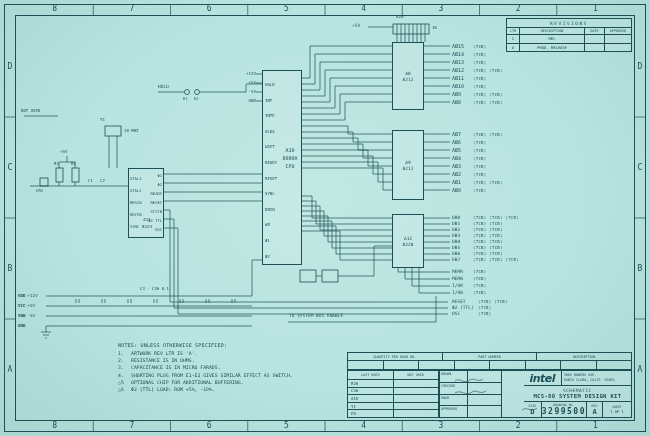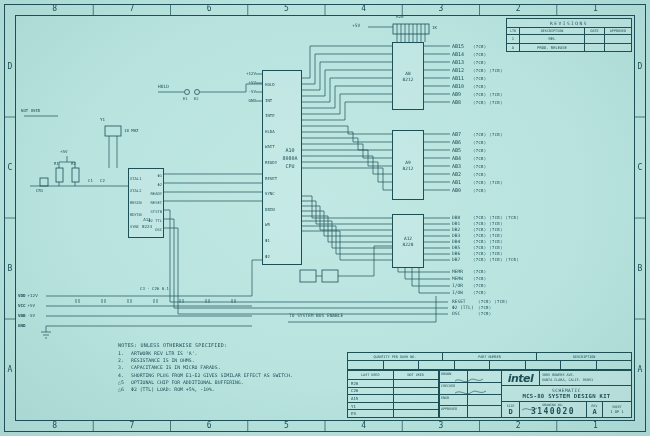--- a/index.html
+++ b/index.html
@@ -75,21 +75,21 @@
   .reft-row:last-child{ border-bottom:none; }
   .reft-row span{ flex:1; padding-left:3px; border-right:.6px solid var(--ink); display:flex; align-items:center; }
   .reft-row span:last-child{ border-right:none; }
 
   .tblock{ display:flex; border:1px solid var(--ink); background:rgba(255,255,255,0.10); }
   .tb-sign{ width:62px; border-right:.8px solid var(--ink); display:flex; flex-direction:column; }
   .tb-sigrow{ flex:1; display:flex; border-bottom:.6px solid var(--ink); }
   .tb-sigrow:last-child{ border-bottom:none; }
   .tb-siglabel{ width:28px; font-size:3.4px; border-right:.5px solid var(--ink); padding:1px 0 0 1px; }
   .tb-sigval{ flex:1; }
-  .tb-right{ flex:1; display:flex; flex-direction:column; }
+  .tb-right{ flex:1; display:flex; flex-direction:column;margin-left:22px; }
   .tb-logo-row{ height:15px; display:flex; border-bottom:.8px solid var(--ink); }
   .tb-logo{ width:38px; display:flex; align-items:center; justify-content:center; font-size:11px; font-weight:bold; font-style:italic; letter-spacing:-.5px; border-right:.5px solid var(--ink); font-family:"DejaVu Sans", sans-serif; }
   .tb-addr{ flex:1; display:flex; flex-direction:column; justify-content:center; padding-left:2px; font-size:3.4px; line-height:1.35; }
   .tb-title-row{ height:16px; border-bottom:.8px solid var(--ink); display:flex; flex-direction:column; align-items:center; justify-content:center; }
   .tb-t1{ font-size:4.5px; letter-spacing:.5px; }
   .tb-t2{ font-size:5.6px; font-weight:bold; letter-spacing:.3px; }
   .tb-num-row{ flex:1; display:flex; }
   .tb-cell{ border-right:.8px solid var(--ink); display:flex; flex-direction:column; align-items:center; justify-content:center; }
   .tb-size{ width:18px; } .tb-dwg{ flex:1; } .tb-rev{ width:16px; } .tb-sheet{ width:28px; border-right:none; }
   .tb-mini{ font-size:3.2px; } .tb-mini2{ font-size:3.8px; }
@@ -551,21 +551,21 @@
         <div class="tb-t1">SCHEMATIC</div>
         <div class="tb-t2">MCS-80 SYSTEM DESIGN KIT</div>
       </div>
       <div class="tb-num-row">
         <div class="tb-cell tb-size">
             <span class="tb-mini">SIZE</span>
             <span class="tb-big">D</span>
           </div>
         <div class="tb-cell tb-dwg">
             <span class="tb-mini">DRAWING NO.</span>
-            <span class="tb-big tb-dwgno">3140020</span>
+            <span class="tb-big tb-dwgno">3299500</span>
           </div>
         <div class="tb-cell tb-rev">
             <span class="tb-mini">REV</span>
             <span class="tb-big">A</span>
           </div>
         <div class="tb-cell tb-sheet">
             <span class="tb-mini">SHEET</span>
             <span class="tb-mini2">1 OF 1</span>
           </div>
       </div>

